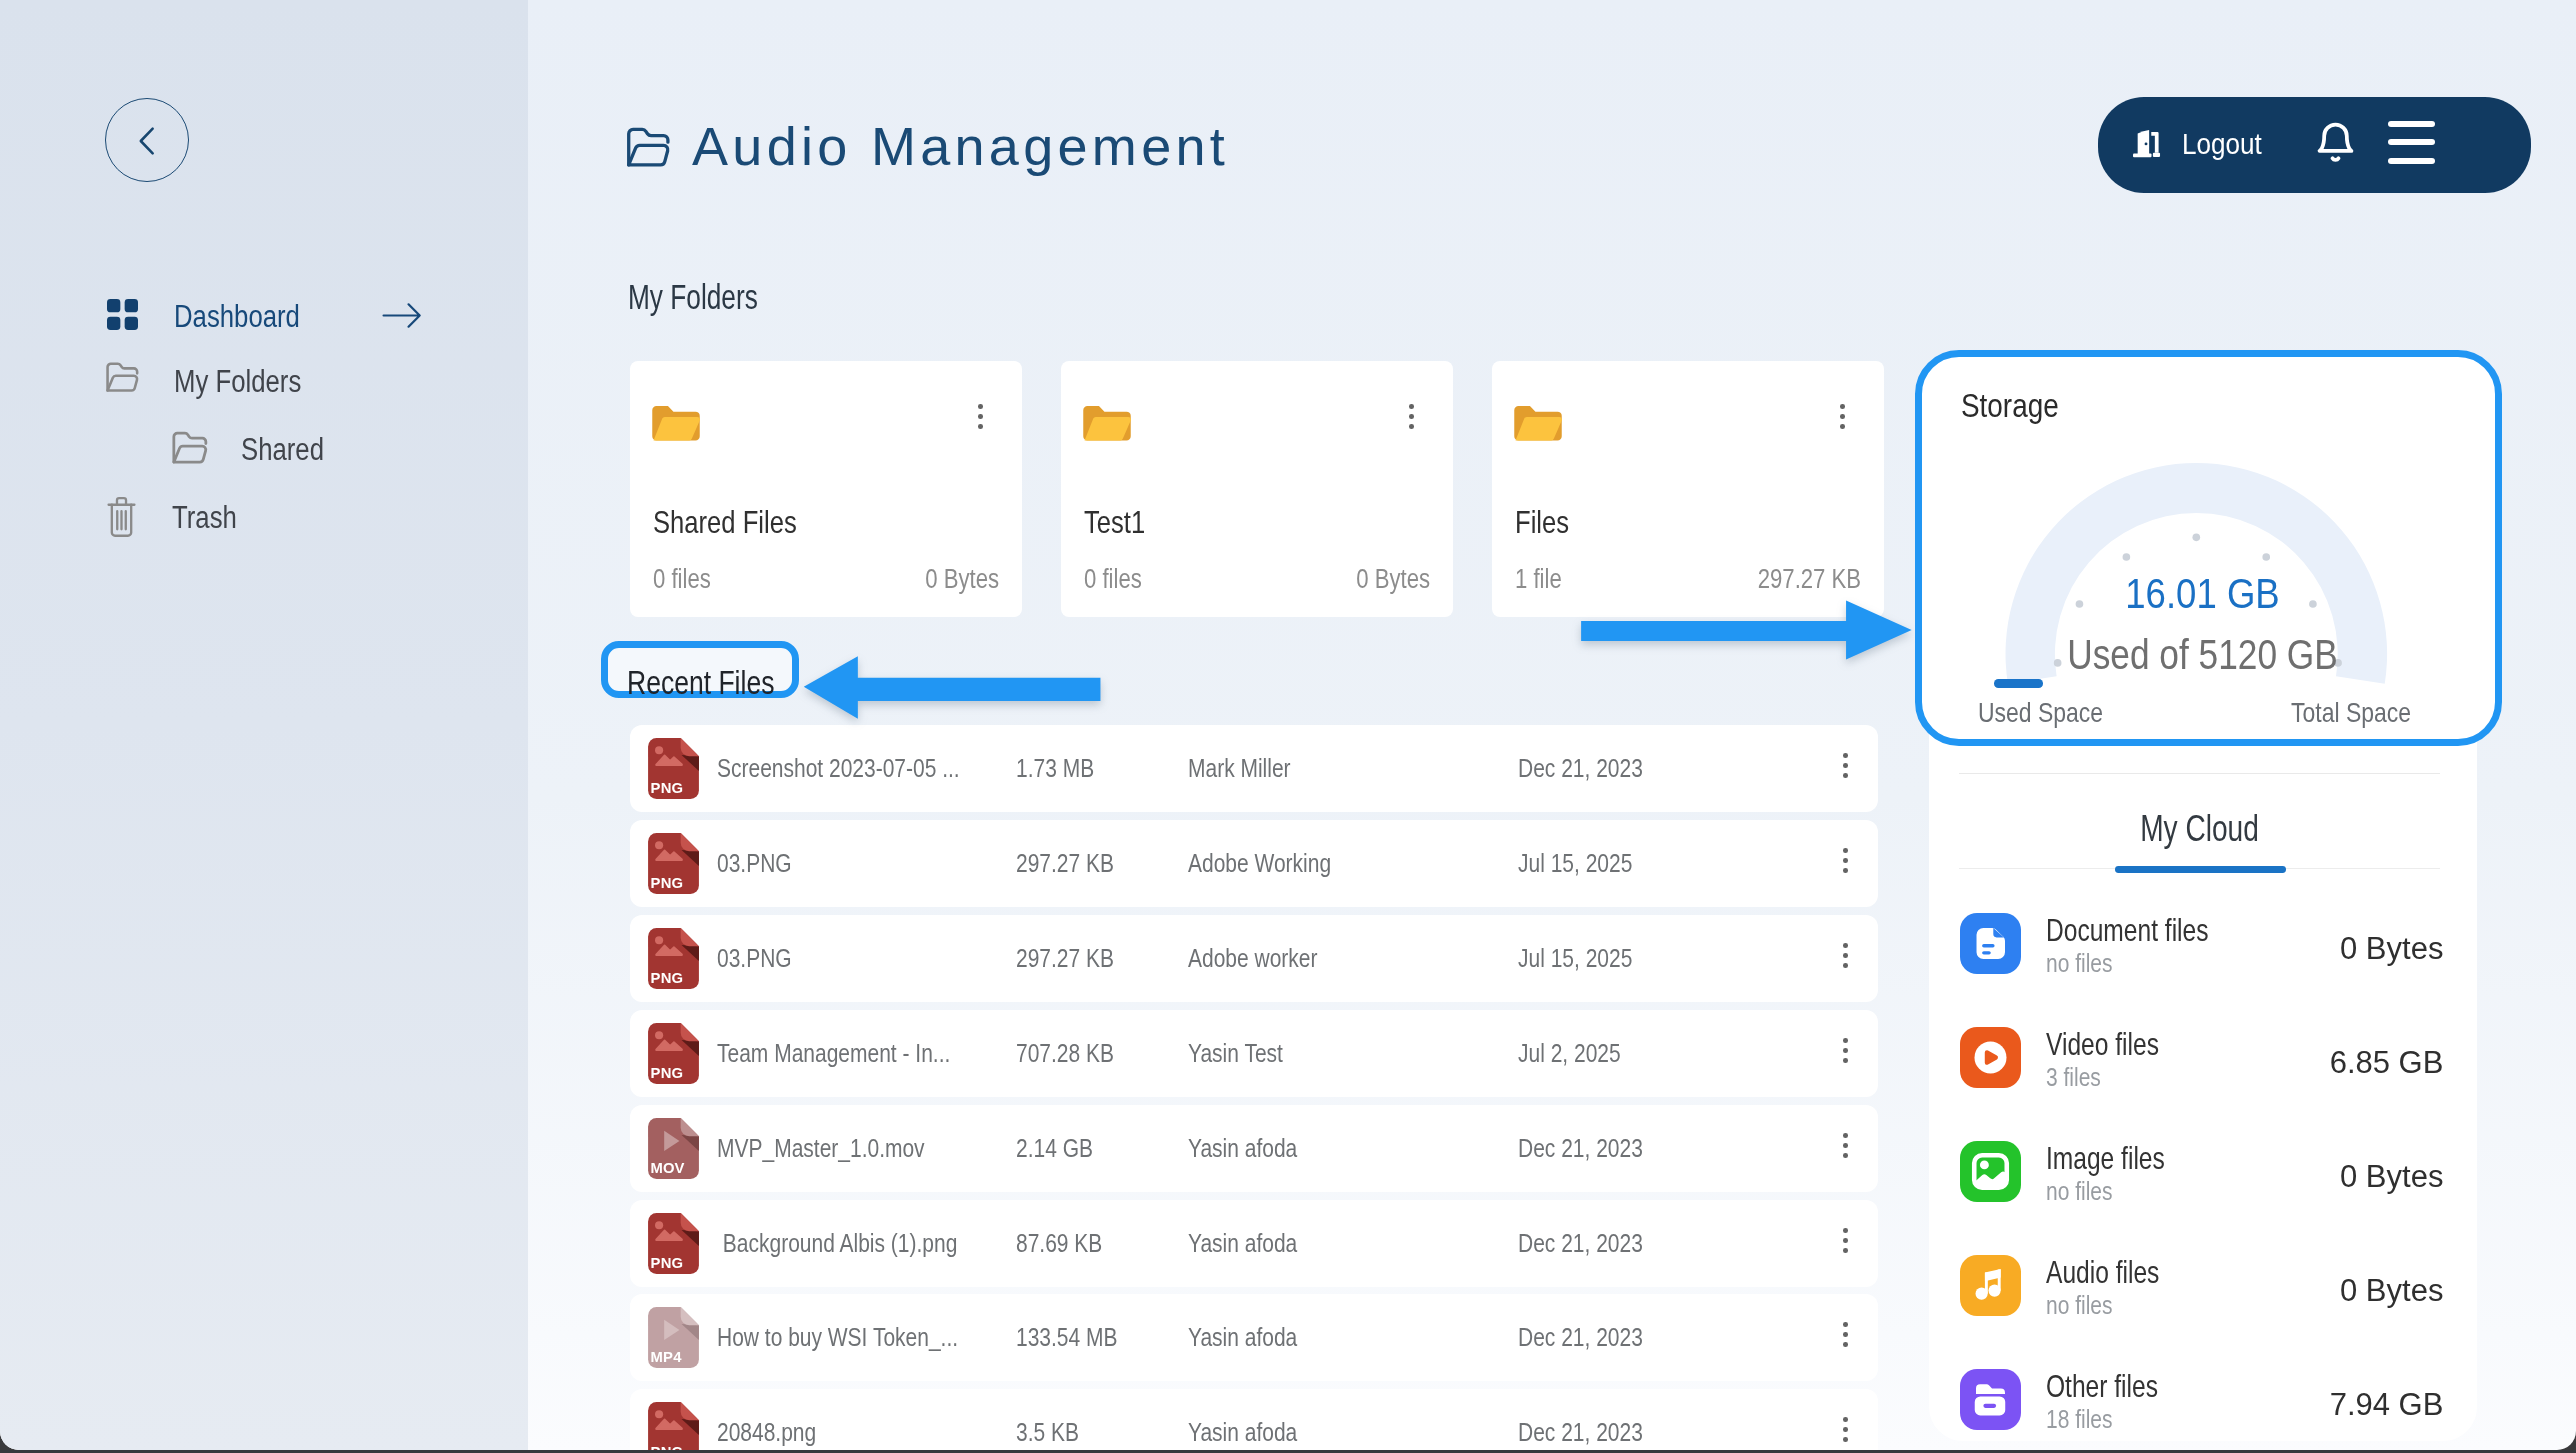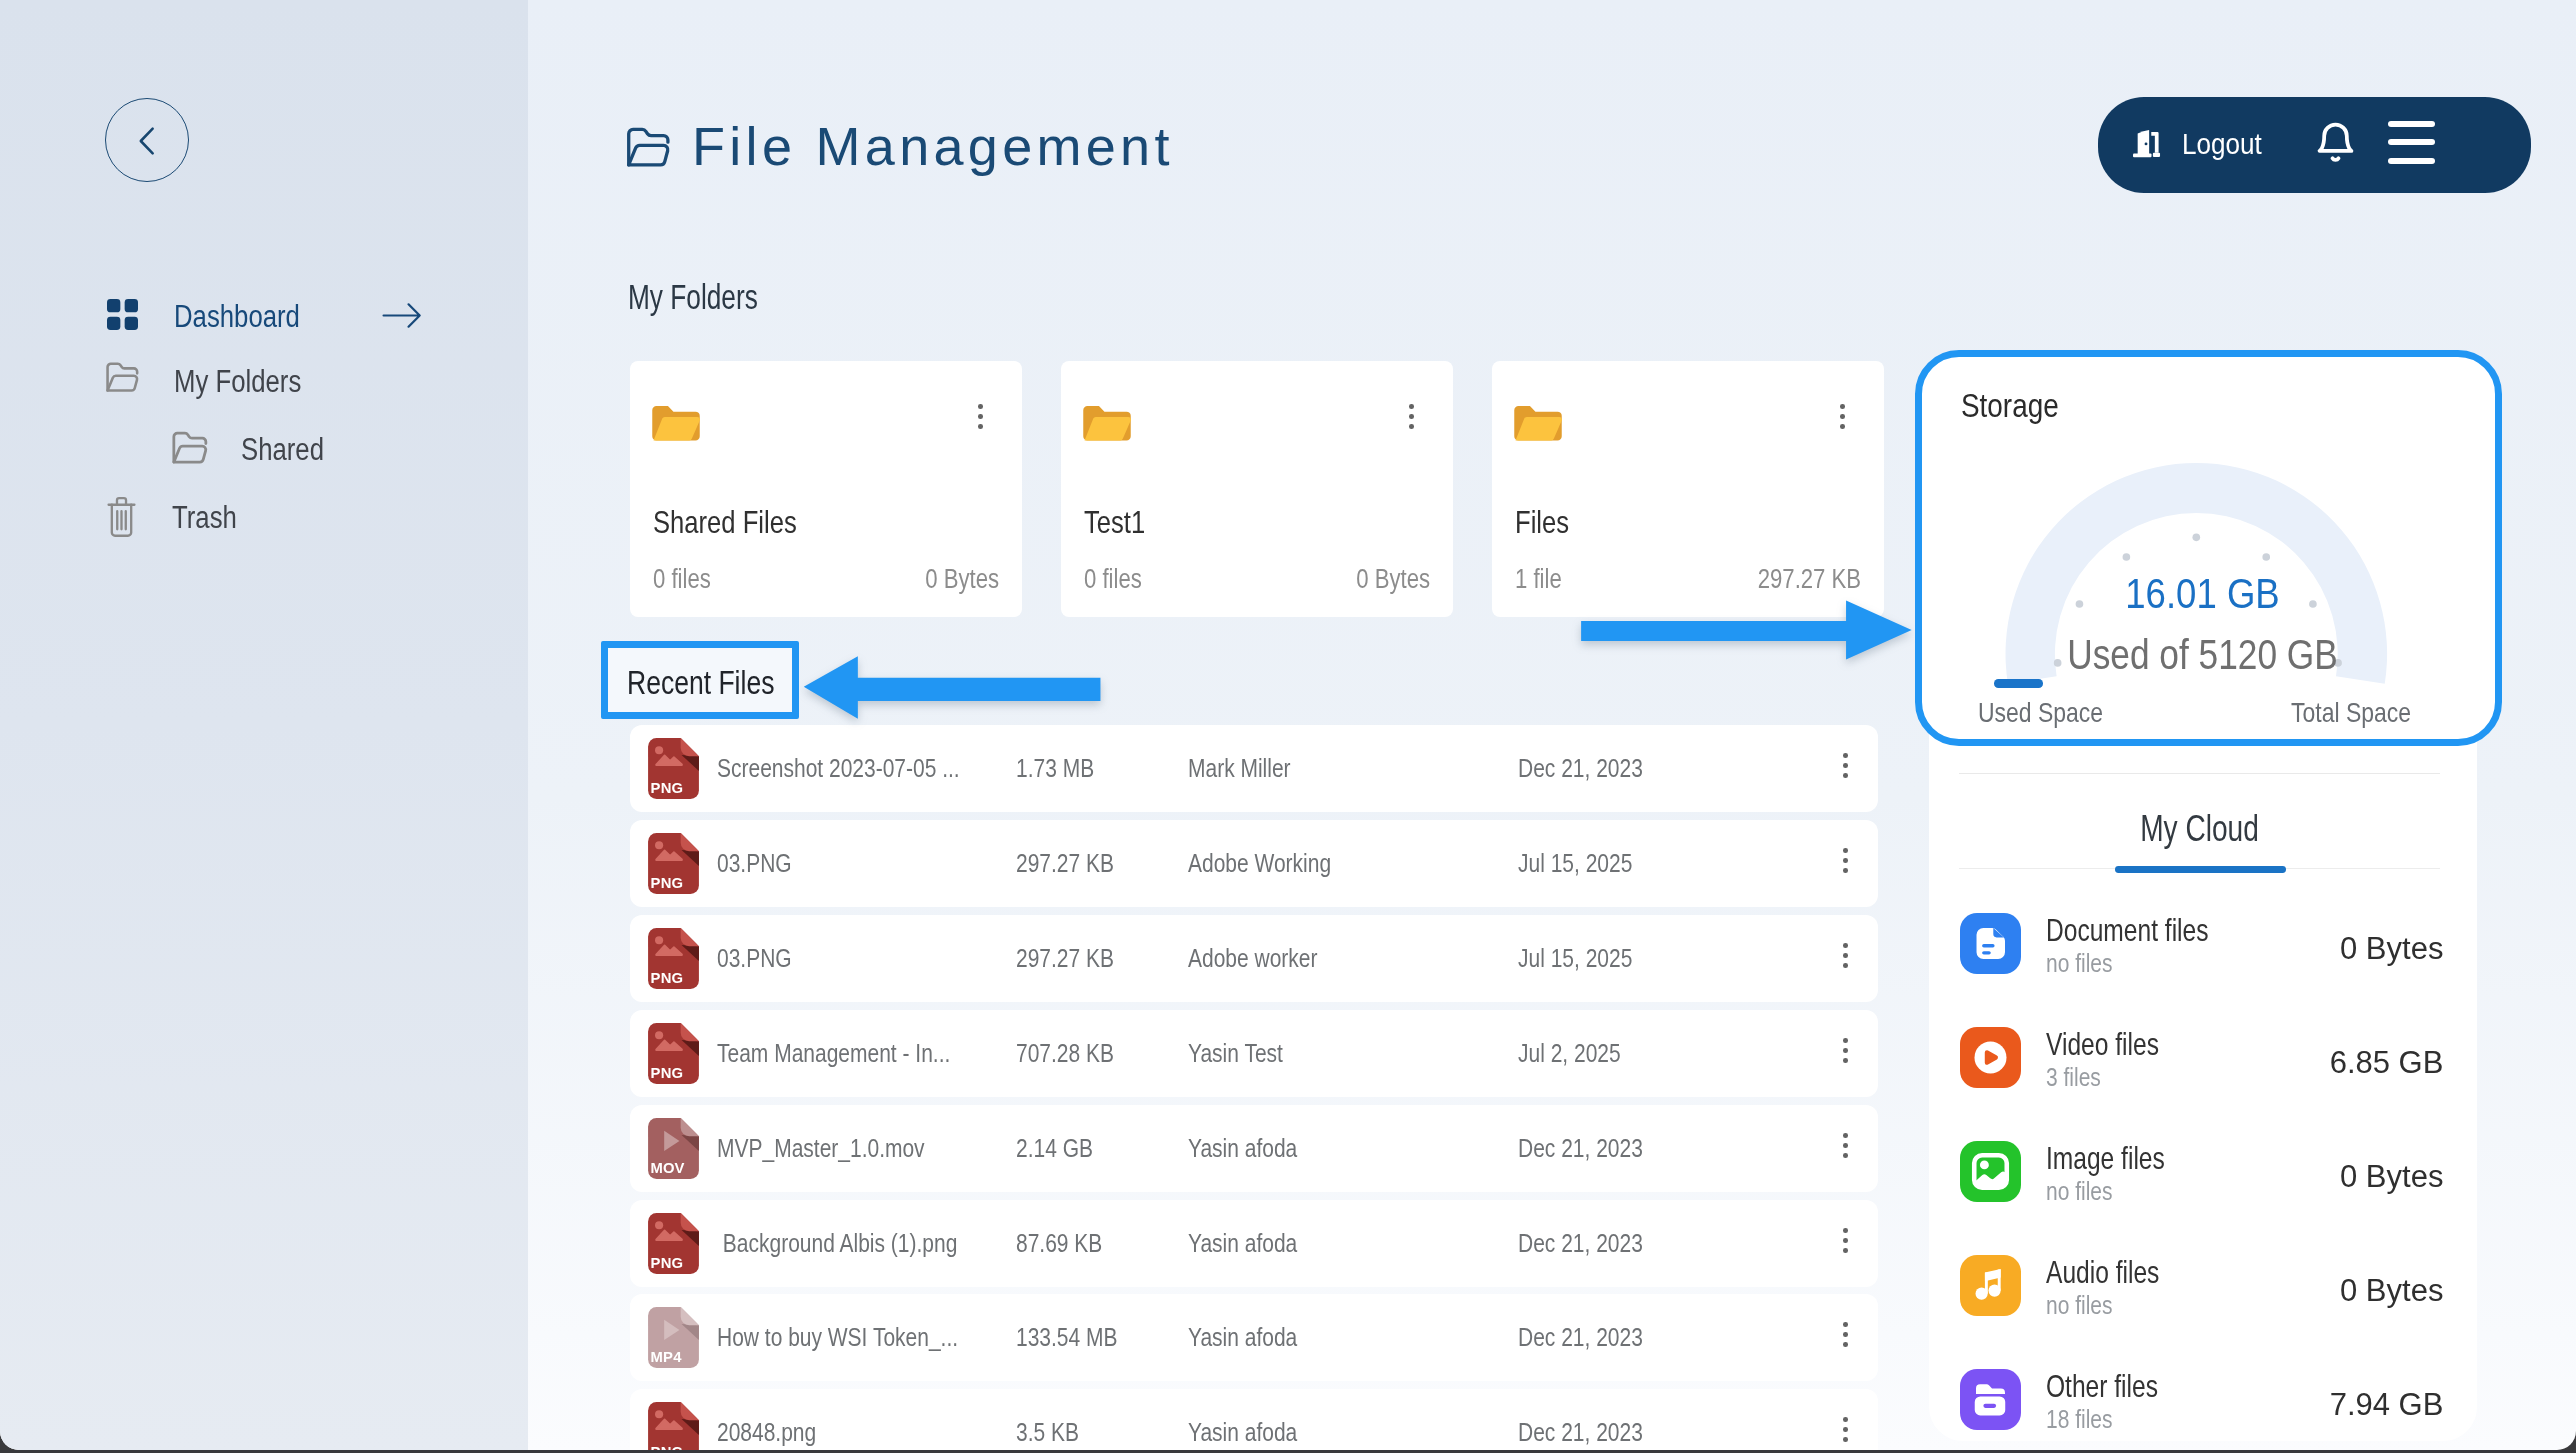--- a/index.html
+++ b/index.html
@@ -15,38 +15,38 @@
   .main-title { position:absolute; left:692px; top:115px; font-size:54px; color:#1a4a75; letter-spacing:4.3px; }
   .pill { position:absolute; left:2098px; top:97px; width:433px; height:96px; background:#113a61; border-radius:46px; }
   .sec-h { position:absolute; font-size:35px; color:#2b3845; transform:scaleX(.75); transform-origin:0 50%; white-space:nowrap; }
   .fcard { position:absolute; top:361px; width:392px; height:256px; background:#fff; border-radius:8px; }
   .fcard .ftitle { position:absolute; left:23px; top:143px; font-size:32px; color:#303030; transform:scaleX(.8); transform-origin:0 50%; white-space:nowrap; }
   .fcard .fmeta { position:absolute; left:23px; right:23px; top:203px; font-size:27px; color:#8c8c8c; display:flex; justify-content:space-between;align-items:flex-end; }
   .fcard .fmeta span:first-child { transform:scaleX(.82); transform-origin:0 50%; }
   .fcard .fmeta span:last-child { transform:scaleX(.82); transform-origin:100% 50%; }
   .kebab { position:absolute; width:5.1px; }
   .kebab i { display:block; width:4.7px; height:4.7px; border-radius:50%; background:#636363; margin-bottom:5.4px; }
-  .rfbox { position:absolute; left:601px; top:641px; width:198px; height:78px; border:7.2px solid #2196f3; border-radius:2px; background:#f4f8fc; }
+  .rfbox { position:absolute; left:601px; top:641px; width:198px; height:57px; border:7.2px solid #2196f3; border-radius:18px; background:#f4f8fc; }
   .rfbox span { position:absolute; left:19px; top:14.5px; font-size:34px; color:#20242a; white-space:nowrap; transform:scaleX(.78); transform-origin:0 50%; }
   .row { position:absolute; left:630px; width:1248px; height:87px; background:#fff; border-radius:12px; }
   .row .cell { position:absolute; top:0; height:87px; display:flex; align-items:center; font-size:25.6px; color:#6e7174; transform:scaleX(.82); transform-origin:0 50%; white-space:nowrap; }
   .ricon { position:absolute; left:18px; top:12.8px; }
   .scard { position:absolute; left:1915px; top:350px; width:587px; height:396px; background:#fff; border:7.7px solid #2196f3; border-radius:44px; }
   .rpanel { position:absolute; left:1929px; top:511px; width:548px; height:930px; background:#fff; border-radius:0 0 34px 34px; }
   .cloudrow { position:absolute; left:1960px; width:486px; height:61px; }
   .cicon { position:absolute; left:0; top:0; width:61px; height:61px; border-radius:17px; }
   .ctitle { position:absolute; left:86px; top:-0.9px; font-size:31.5px; color:#333; transform:scaleX(.78); transform-origin:0 50%; white-space:nowrap; }
   .csub { position:absolute; left:86px; top:36px; font-size:25.6px; color:#989ca1; transform:scaleX(.82); transform-origin:0 50%; white-space:nowrap; }
   .cval { position:absolute; right:2.6px; top:18px; font-size:31px; color:#2f2f2f; white-space:nowrap; }
 </style>
 </head>
 <body>
 <div class="app">
 
-  <div class="main-title">File Management</div>
+  <div class="main-title">Audio Management</div>
   <svg class="abs" style="left:624px;top:124px" width="49" height="46" viewBox="0 0 26 24" fill="none" stroke="#1a4a75" stroke-width="1.75" stroke-linecap="round" stroke-linejoin="round">
       <path d="M2.5 21.5 V5 a2.3 2.3 0 0 1 2.3 -2.3 h4.9 a2.3 2.3 0 0 1 1.9 1 l0.85 1.25 a2.3 2.3 0 0 0 1.9 1 h6.65 a2.3 2.3 0 0 1 2.3 2.3 v1.2"></path>
       <path d="M2.5 21.5 h16.9 a2.3 2.3 0 0 0 2.23 -1.73 l1.54 -5.8 a2.3 2.3 0 0 0 -2.22 -2.87 H8.3 a2.3 2.3 0 0 0 -2.1 1.36 Z"></path>
     </svg>
 
   <div class="pill"></div>
   <svg class="abs" style="left:2133px;top:129px" width="34" height="29" viewBox="0 0 40 34">
       <path d="M5.5 5.2 Q12 2.0 19 1.2 L19 33 L5.5 33 Z" fill="#fff"></path>
       <circle cx="15.3" cy="17.5" r="1.7" fill="#113a61"></circle>
       <rect x="0" y="28.8" width="21.8" height="4.4" rx="1.2" fill="#fff"></rect>

